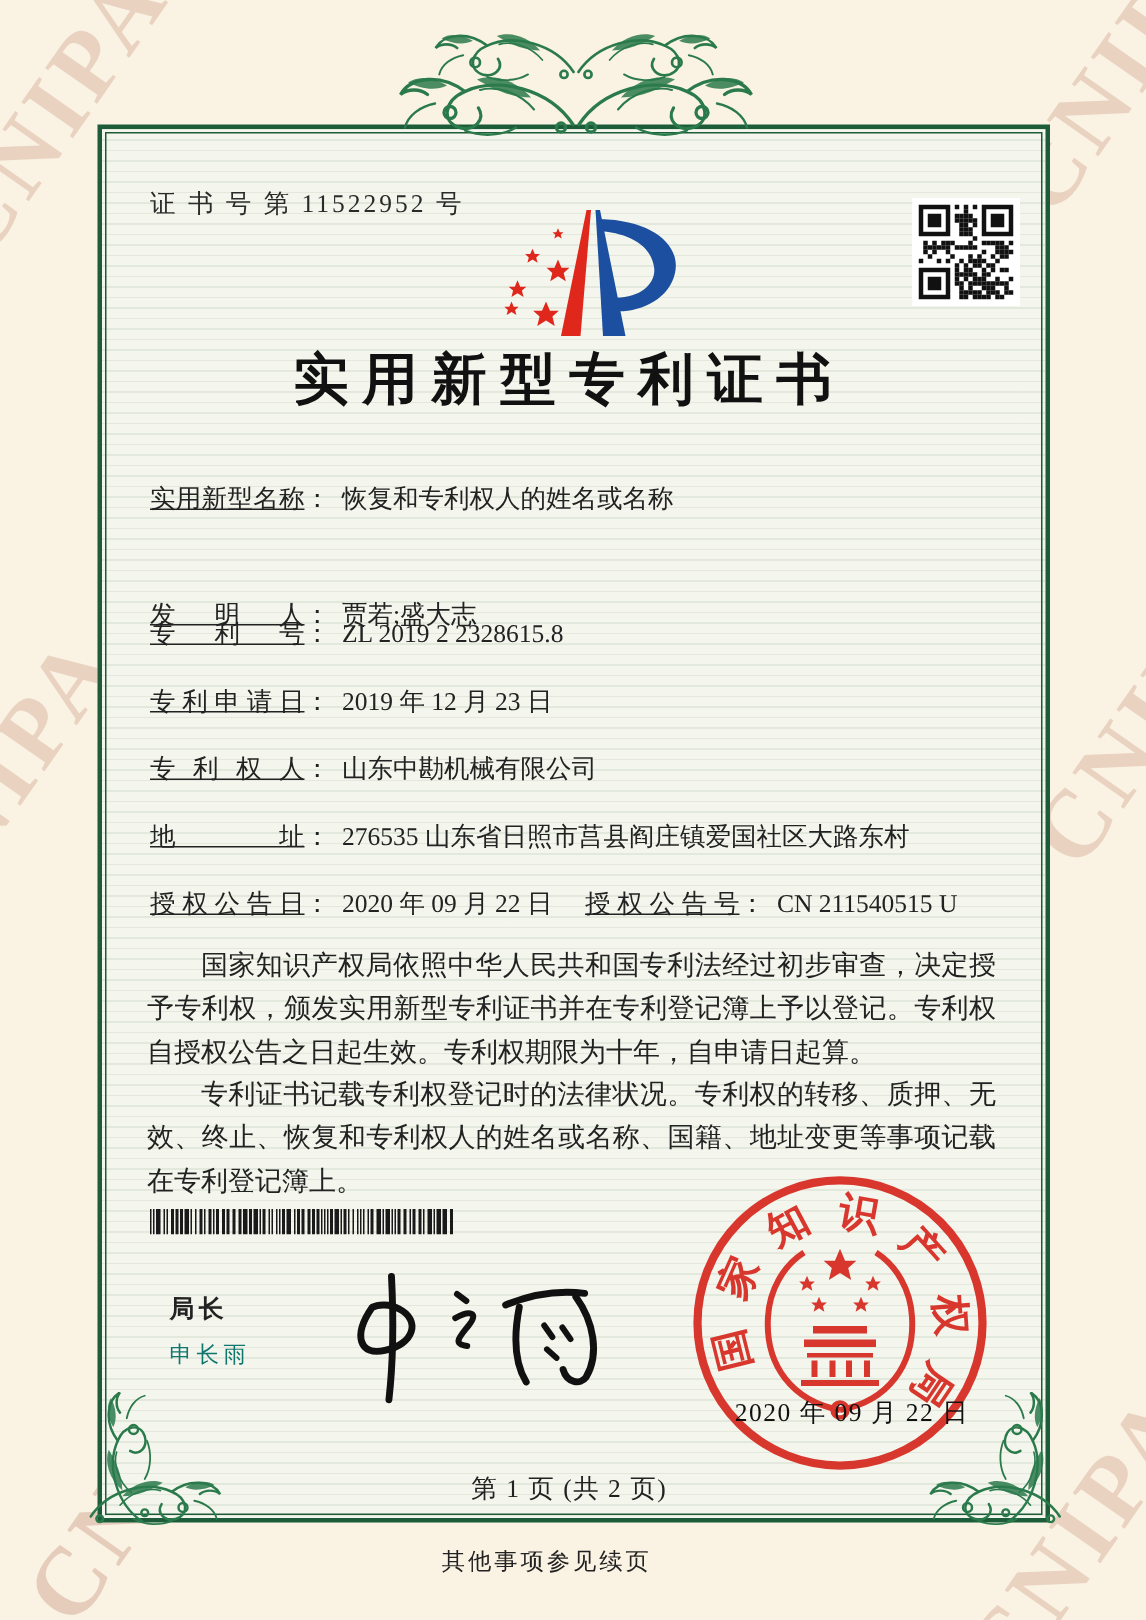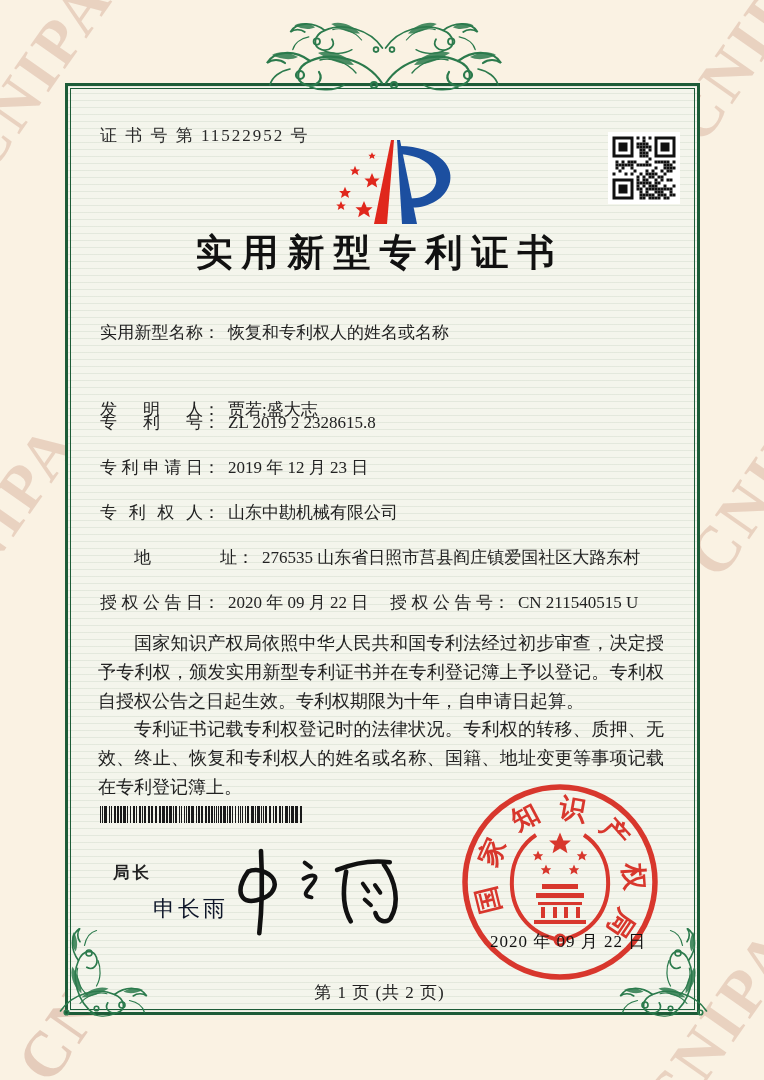--- a/index.html
+++ b/index.html
@@ -46,33 +46,33 @@
   
   .content{position:absolute;inset:0;z-index:5;}
   .cert-no{position:absolute;left:100px;top:124px;font-size:17px;letter-spacing:2px;color:#2a2a2a;}
   .logo{position:absolute;left:330px;top:126px;}
   .qr{position:absolute;left:608px;top:132px;width:72px;height:72px;background:#ffffff;padding:0;}
   .title{
     position:absolute;left:65px;top:228px;width:629px;text-align:center;
     font-size:37px;font-weight:bold;letter-spacing:9px;color:#111;
   }
   .frow{position:absolute;left:100px;font-size:17px;color:#222;white-space:nowrap;}
-  .frow .lbl{display:inline-block;width:103px;text-align:justify;text-align-last:justify;vertical-align:bottom;}
+  .frow .lbl{display:inline-block;width:103px;text-align:justify;text-align-last:justify;vertical-align:bottom;text-decoration:underline;}
   .frow .colon{margin-right:8px;}
   .r0{top:321px;} .r1{top:366px;margin-top:32px;} .r2{top:411px;} .r3{top:456px;}
-  .r4{top:501px;} .r5{top:546px;margin-left:34px;} .r6{top:591px;}
+  .r4{top:501px;} .r5{top:546px;} .r6{top:591px;}
   .pair2{position:absolute;left:290px;top:0;}
   .body-text{
     position:absolute;left:98px;top:629px;width:566px;
     font-size:18px;line-height:28.8px;color:#222;text-align:justify;
   }
   .body-text p{margin:0;text-indent:2em;}
   .barcode{position:absolute;left:100px;top:806px;width:206px;height:17px;}
   .signer-title{position:absolute;left:113px;top:862px;font-size:16.5px;letter-spacing:3px;color:#222;font-weight:bold;}
-  .signer-name{position:absolute;left:113px;top:894px;font-size:22px;letter-spacing:3px;color:#0f172a;margin-left:40px;}
+  .signer-name{position:absolute;left:113px;top:894px;font-size:15px;letter-spacing:3px;color:#0f766e;}
   .signature{position:absolute;left:218px;top:838px;}
   .seal{position:absolute;left:458px;top:780px;}
   .seal-ring text{
     fill:#d6271d;font-size:27px;font-weight:bold;
     font-family:"Liberation Serif","DejaVu Serif",serif;
     text-anchor:middle;dominant-baseline:central;
   }
   .seal-date{
     position:absolute;left:463px;top:930px;width:210px;text-align:center;
     font-size:17px;letter-spacing:1px;color:#111;z-index:6;
@@ -462,14 +462,15 @@
             <rect x="106" y="127" width="4" height="11"></rect>
             <rect x="118" y="127" width="4" height="11"></rect>
             <rect x="76" y="140" width="52" height="4"></rect>
           </g>
         </g>
       </g>
     </svg>
     <div class="seal-date">2020 年 09 月 22 日</div>
 
     <div class="page-num">第 1 页 (共 2 页)</div>
+    <div class="footer-note">其他事项参见续页</div>
   </div>
 </div>
 
 </body></html>

